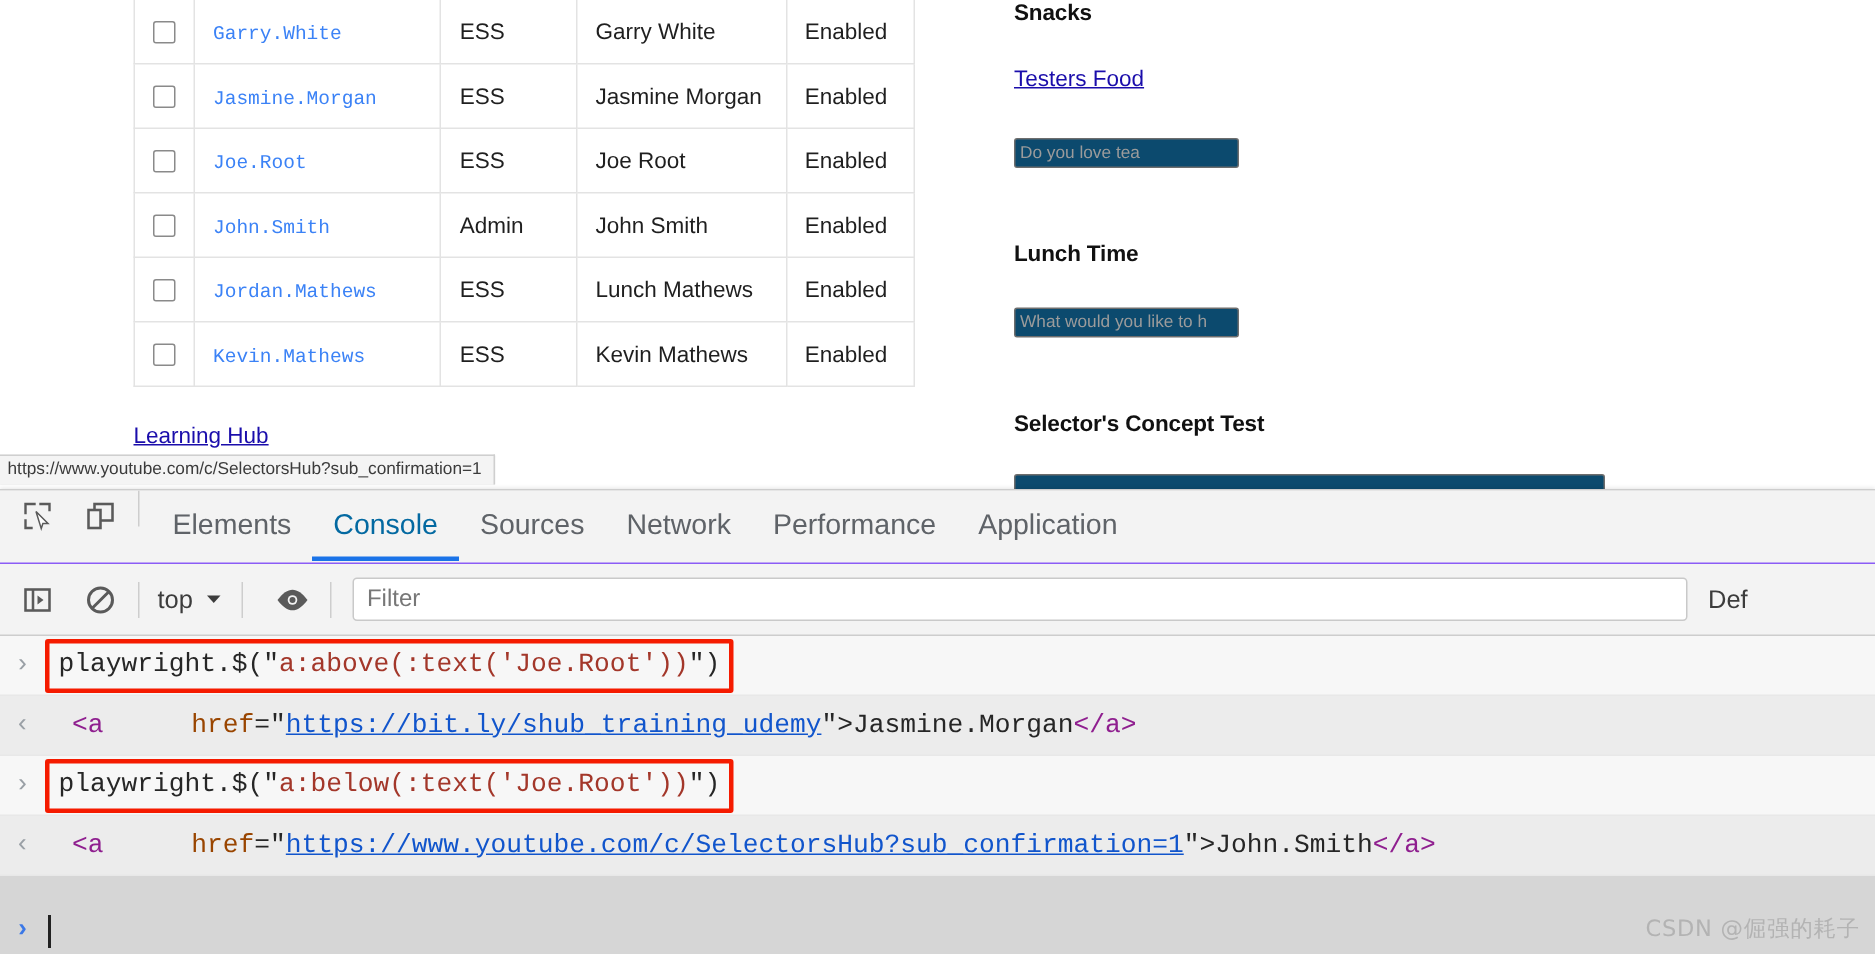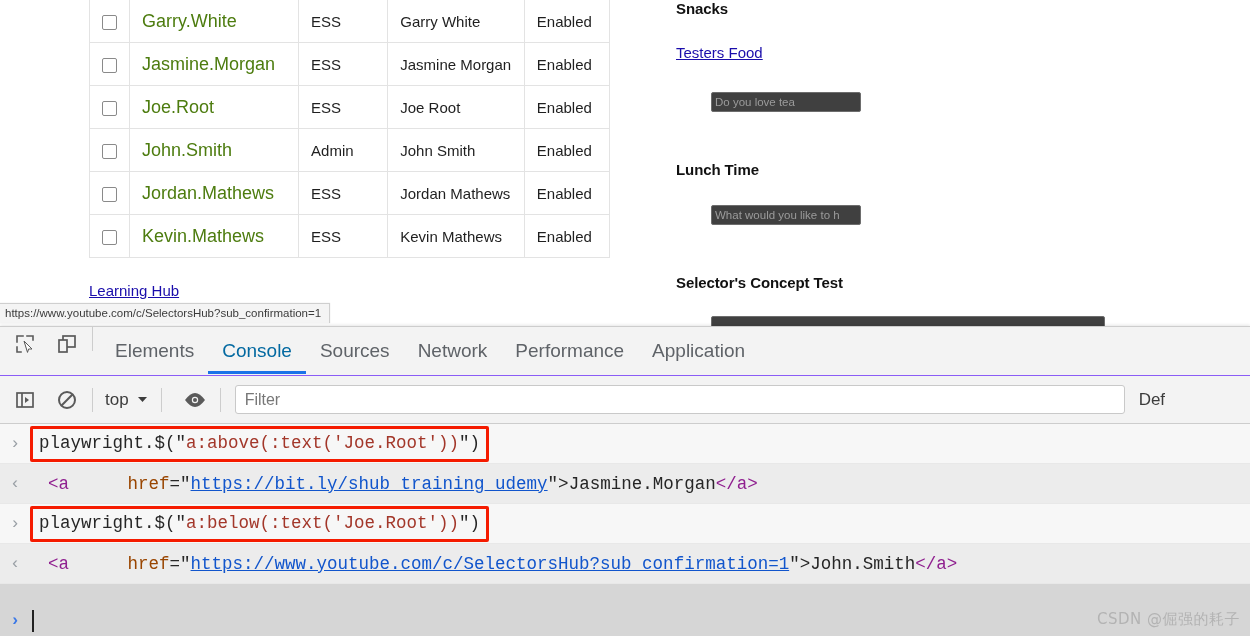--- a/index.html
+++ b/index.html
@@ -43,23 +43,24 @@
   .col-stat { width: 62px; }
   .row-checkbox {
     display: inline-block;
     width: 13px; height: 13px;
     border: 1px solid #8a8a8a;
     border-radius: 2px;
     background: #fff;
     vertical-align: middle;
   }
   .user-link {
-    color: #4d7c0f;
+    color: #3b82f6;
     text-decoration: none;
-    font-size: 18px;
+    font-size: 13px;
+    font-family: Liberation Mono, monospace;
   }
 
   .learning-hub-wrap { position: absolute; left: 89px; top: 282px; }
   .blue-link {
     color: #1a0dab;
     text-decoration: underline;
     font-size: 15px;
     font-family: "Liberation Sans", sans-serif;
   }
 
@@ -85,28 +86,27 @@
     font-weight: bold;
     color: #111;
     letter-spacing: -0.1px;
   }
   .txt-input {
     position: absolute;
     box-sizing: border-box;
     height: 20px;
     border: 1px solid #6d6d6d;
     border-radius: 2px;
-    background: #404040;
+    background: #0c4a6e;
     font-size: 11.5px;
     color: #9b9b9b;
     padding: 0 3px;
     line-height: 18px;
     font-family: "Liberation Sans", sans-serif;
     outline: none;
-    margin-left: 35px;
   }
   .txt-input::placeholder { color: #9b9b9b; opacity: 1; }
 
   
   .devtools {
     position: absolute; left: 0; top: 326px; width: 1250px; height: 310px;
     background: #f3f3f3;
     border-top: 1px solid #cdcdcd;
     box-shadow: 0 -1px 3px rgba(0,0,0,0.10);
     overflow: hidden;
@@ -281,21 +281,21 @@
               <td class="col-chk"><span class="row-checkbox"></span></td>
               <td class="col-user"><a class="user-link" href="#">John.Smith</a></td>
               <td class="col-role">Admin</td>
               <td class="col-name">John Smith</td>
               <td class="col-stat">Enabled</td>
             </tr>
             <tr>
               <td class="col-chk"><span class="row-checkbox"></span></td>
               <td class="col-user"><a class="user-link" href="#">Jordan.Mathews</a></td>
               <td class="col-role">ESS</td>
-              <td class="col-name">Jordan Mathews</td>
+              <td class="col-name">Lunch Mathews</td>
               <td class="col-stat">Enabled</td>
             </tr>
             <tr>
               <td class="col-chk"><span class="row-checkbox"></span></td>
               <td class="col-user"><a class="user-link" href="#">Kevin.Mathews</a></td>
               <td class="col-role">ESS</td>
               <td class="col-name">Kevin Mathews</td>
               <td class="col-stat">Enabled</td>
             </tr>
           </tbody>

